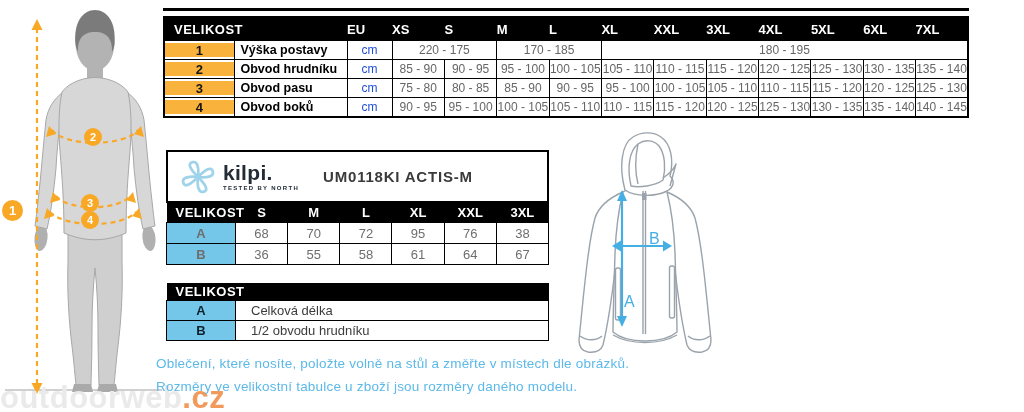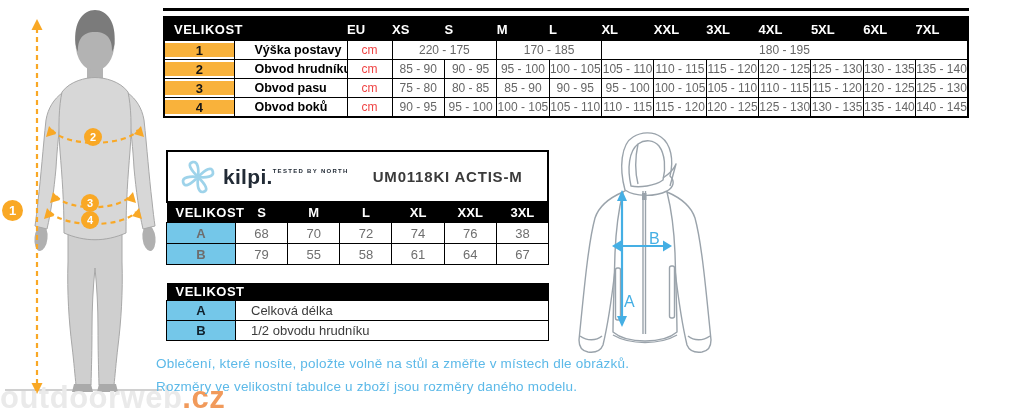--- a/index.html
+++ b/index.html
@@ -9,28 +9,28 @@
   
   .topline { position:absolute; left:163px; top:8px; width:806px; height:3px; background:#000; }
   #main-table { position:absolute; left:163px; top:16px; width:806px; border-collapse:collapse;
                 table-layout:fixed; border:2px solid #000; }
   #main-table th { background:#000; color:#fff; font-size:13px; font-weight:700; height:22px; padding:0; text-align:left; }
   #main-table th.first { text-align:left; padding-left:9px; letter-spacing:.5px; }
   #main-table td { border:1px solid #000; height:18px; padding:0; text-align:center;
                    font-size:12px; color:#666; white-space:nowrap; overflow:hidden; }
   #main-table td.num { background:#F9B23B; color:#151515; font-weight:700; font-size:13px;
                        box-shadow: inset 0 2px 0 #fff, inset 0 -2px 0 #fff; }
-  #main-table td.lbl { text-align:left; padding-left:20px; color:#000; font-weight:700; font-size:12.5px; }
-  #main-table td.unit { color:#ef4444; font-size:12px; }
+  #main-table td.lbl { text-align:left; padding-left:6px; color:#000; font-weight:700; font-size:12.5px; }
+  #main-table td.unit { color:#1d4ed8; font-size:12px; }
 
   
   #product-box { position:absolute; left:166px; top:150px; width:379px; height:49px; border:2px solid #000;
                  display:flex; align-items:center; background:#fff; }
   .brand-wrap { display:flex; align-items:center; margin-left:12px; }
-  .brand-text { margin-left:7px; display:flex; flex-direction:row; }
+  .brand-text { margin-left:7px; display:flex; flex-direction:column; }
   .brand-name { font-size:21px; font-weight:800; color:#222B36; line-height:1; letter-spacing:.3px; }
   .brand-tag  { font-size:6px; font-weight:700; letter-spacing:1.3px; color:#222B36; margin-top:2px; }
   .product-code { margin-left:24px; font-size:15px; font-weight:700; color:#3A3A3A; letter-spacing:.8px; }
 
   #product-table { position:absolute; left:166px; top:203px; width:383px; border-collapse:collapse;
                    table-layout:fixed; }
   #product-table th { background:#000; color:#fff; font-size:13px; font-weight:700; height:19px; padding:0; text-align:center; }
   #product-table th.first { text-align:left; padding-left:9px; letter-spacing:.5px; }
   #product-table td { border:1px solid #000; height:20px; padding:0; text-align:center; font-size:13px; color:#6e6e6e; }
   td.key { background:#74C7E9; color:#10222e; font-weight:700; font-size:13px; }
@@ -251,27 +251,27 @@
       <th>L</th>
       <th>XL</th>
       <th>XXL</th>
       <th>3XL</th>
     </tr>
     <tr>
       <td class="key">A</td>
       <td>68</td>
       <td>70</td>
       <td>72</td>
-      <td>74</td>
+      <td>95</td>
       <td>76</td>
       <td>38</td>
     </tr>
     <tr>
       <td class="key">B</td>
-      <td>79</td>
+      <td>36</td>
       <td>55</td>
       <td>58</td>
       <td>61</td>
       <td>64</td>
       <td>67</td>
     </tr>
   </tbody>
     </table>
 
   <table id="legend-table">

